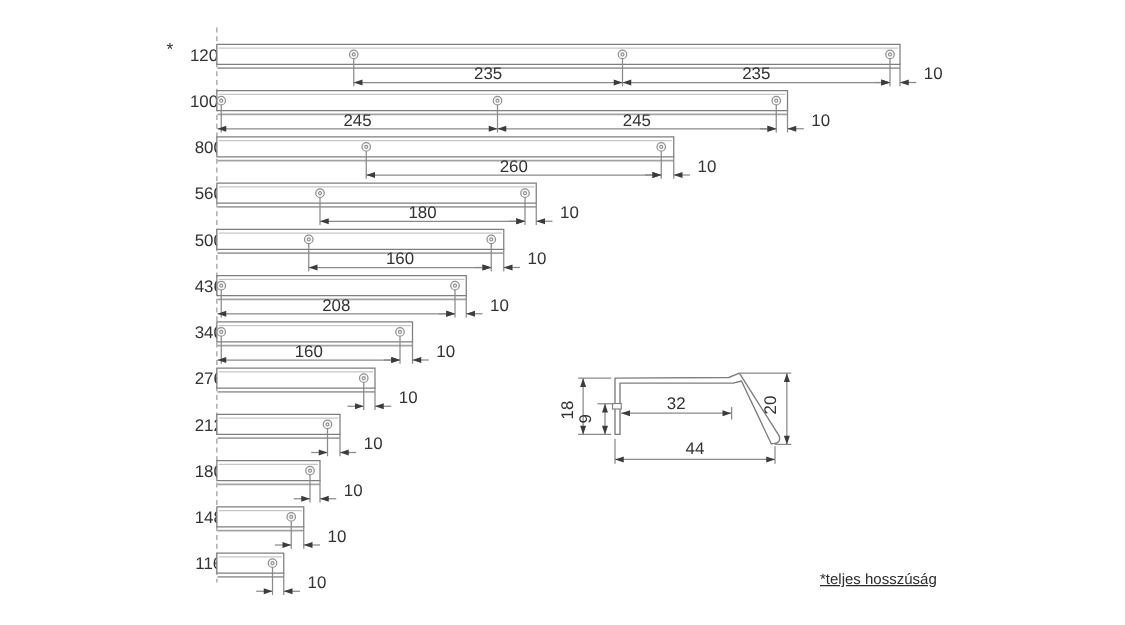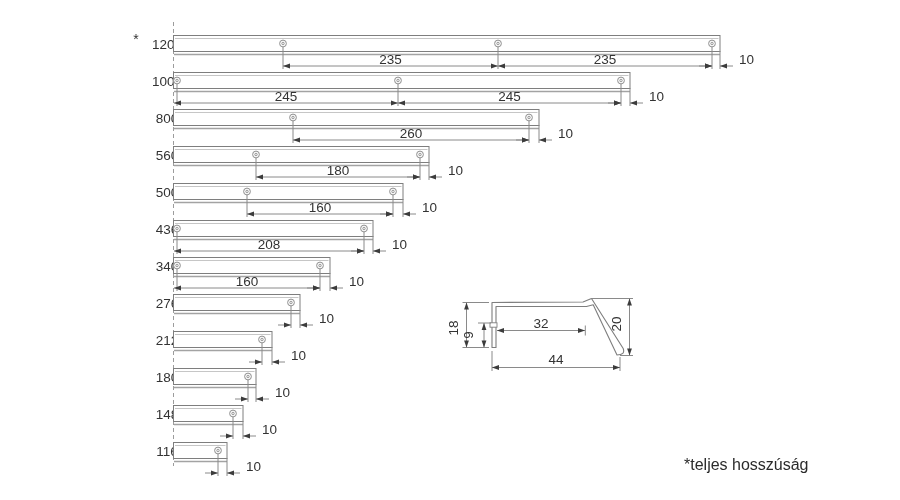--- a/index.html
+++ b/index.html
@@ -1,19 +1,19 @@
 <!DOCTYPE html>
 <html><head>
 <meta charset="utf-8">
 <style>
   html,body{margin:0;padding:0;background:#fff;}
   .stage{position:relative;width:900px;height:500px;background:#fff;overflow:hidden;
          font-family:"Liberation Sans",sans-serif;}
-  .footnote{position:absolute;left:684px;top:456px;font-size:16px;color:#2b2b2b;
-            font-family:"Liberation Sans",sans-serif;}
+  .footnote{position:absolute;left:656px;top:456px;font-size:12px;color:#2b2b2b;
+            font-family:"Liberation Sans",sans-serif;text-decoration:underline;}
   svg text{font-family:"Liberation Sans",sans-serif;}
 </style>
 </head>
 <body>
 
 <div class="stage">
   <svg id="drawing" width="900" height="500" viewBox="0 0 900 500">
       <line x1="173.5" y1="22" x2="173.5" y2="466" stroke="#9c9c9c" stroke-width="1" stroke-dasharray="4 3"></line>
       <g>
         <text x="167" y="48.5" fill="#333333" font-size="13.5" text-anchor="middle">1200</text>

